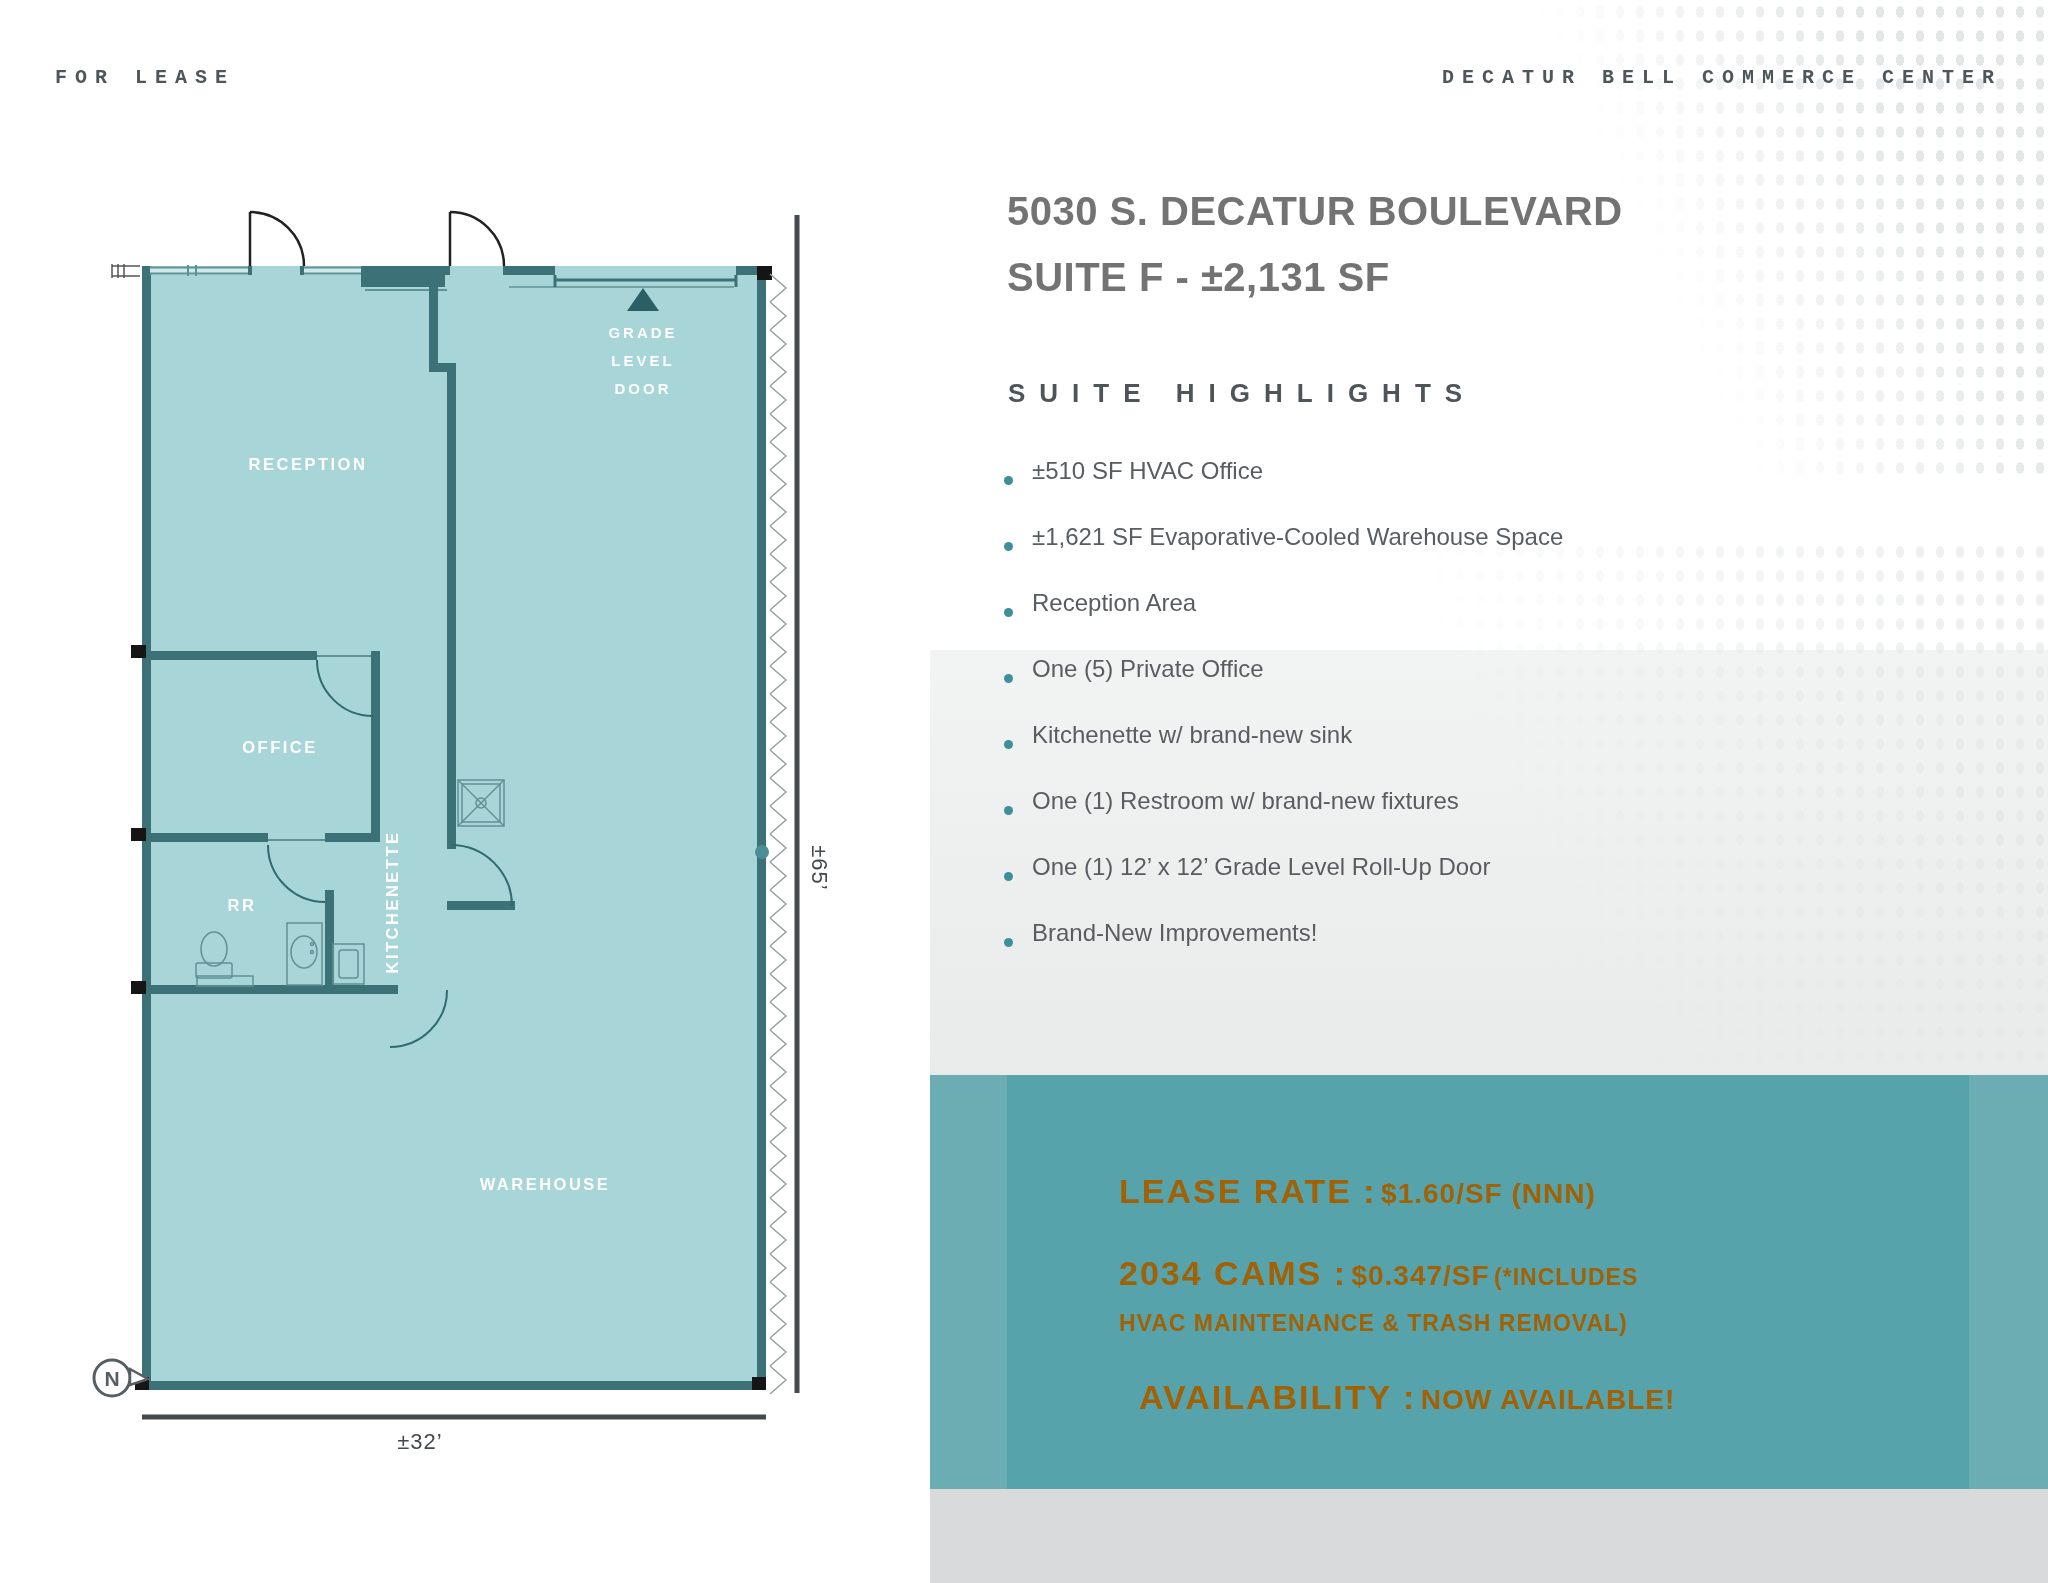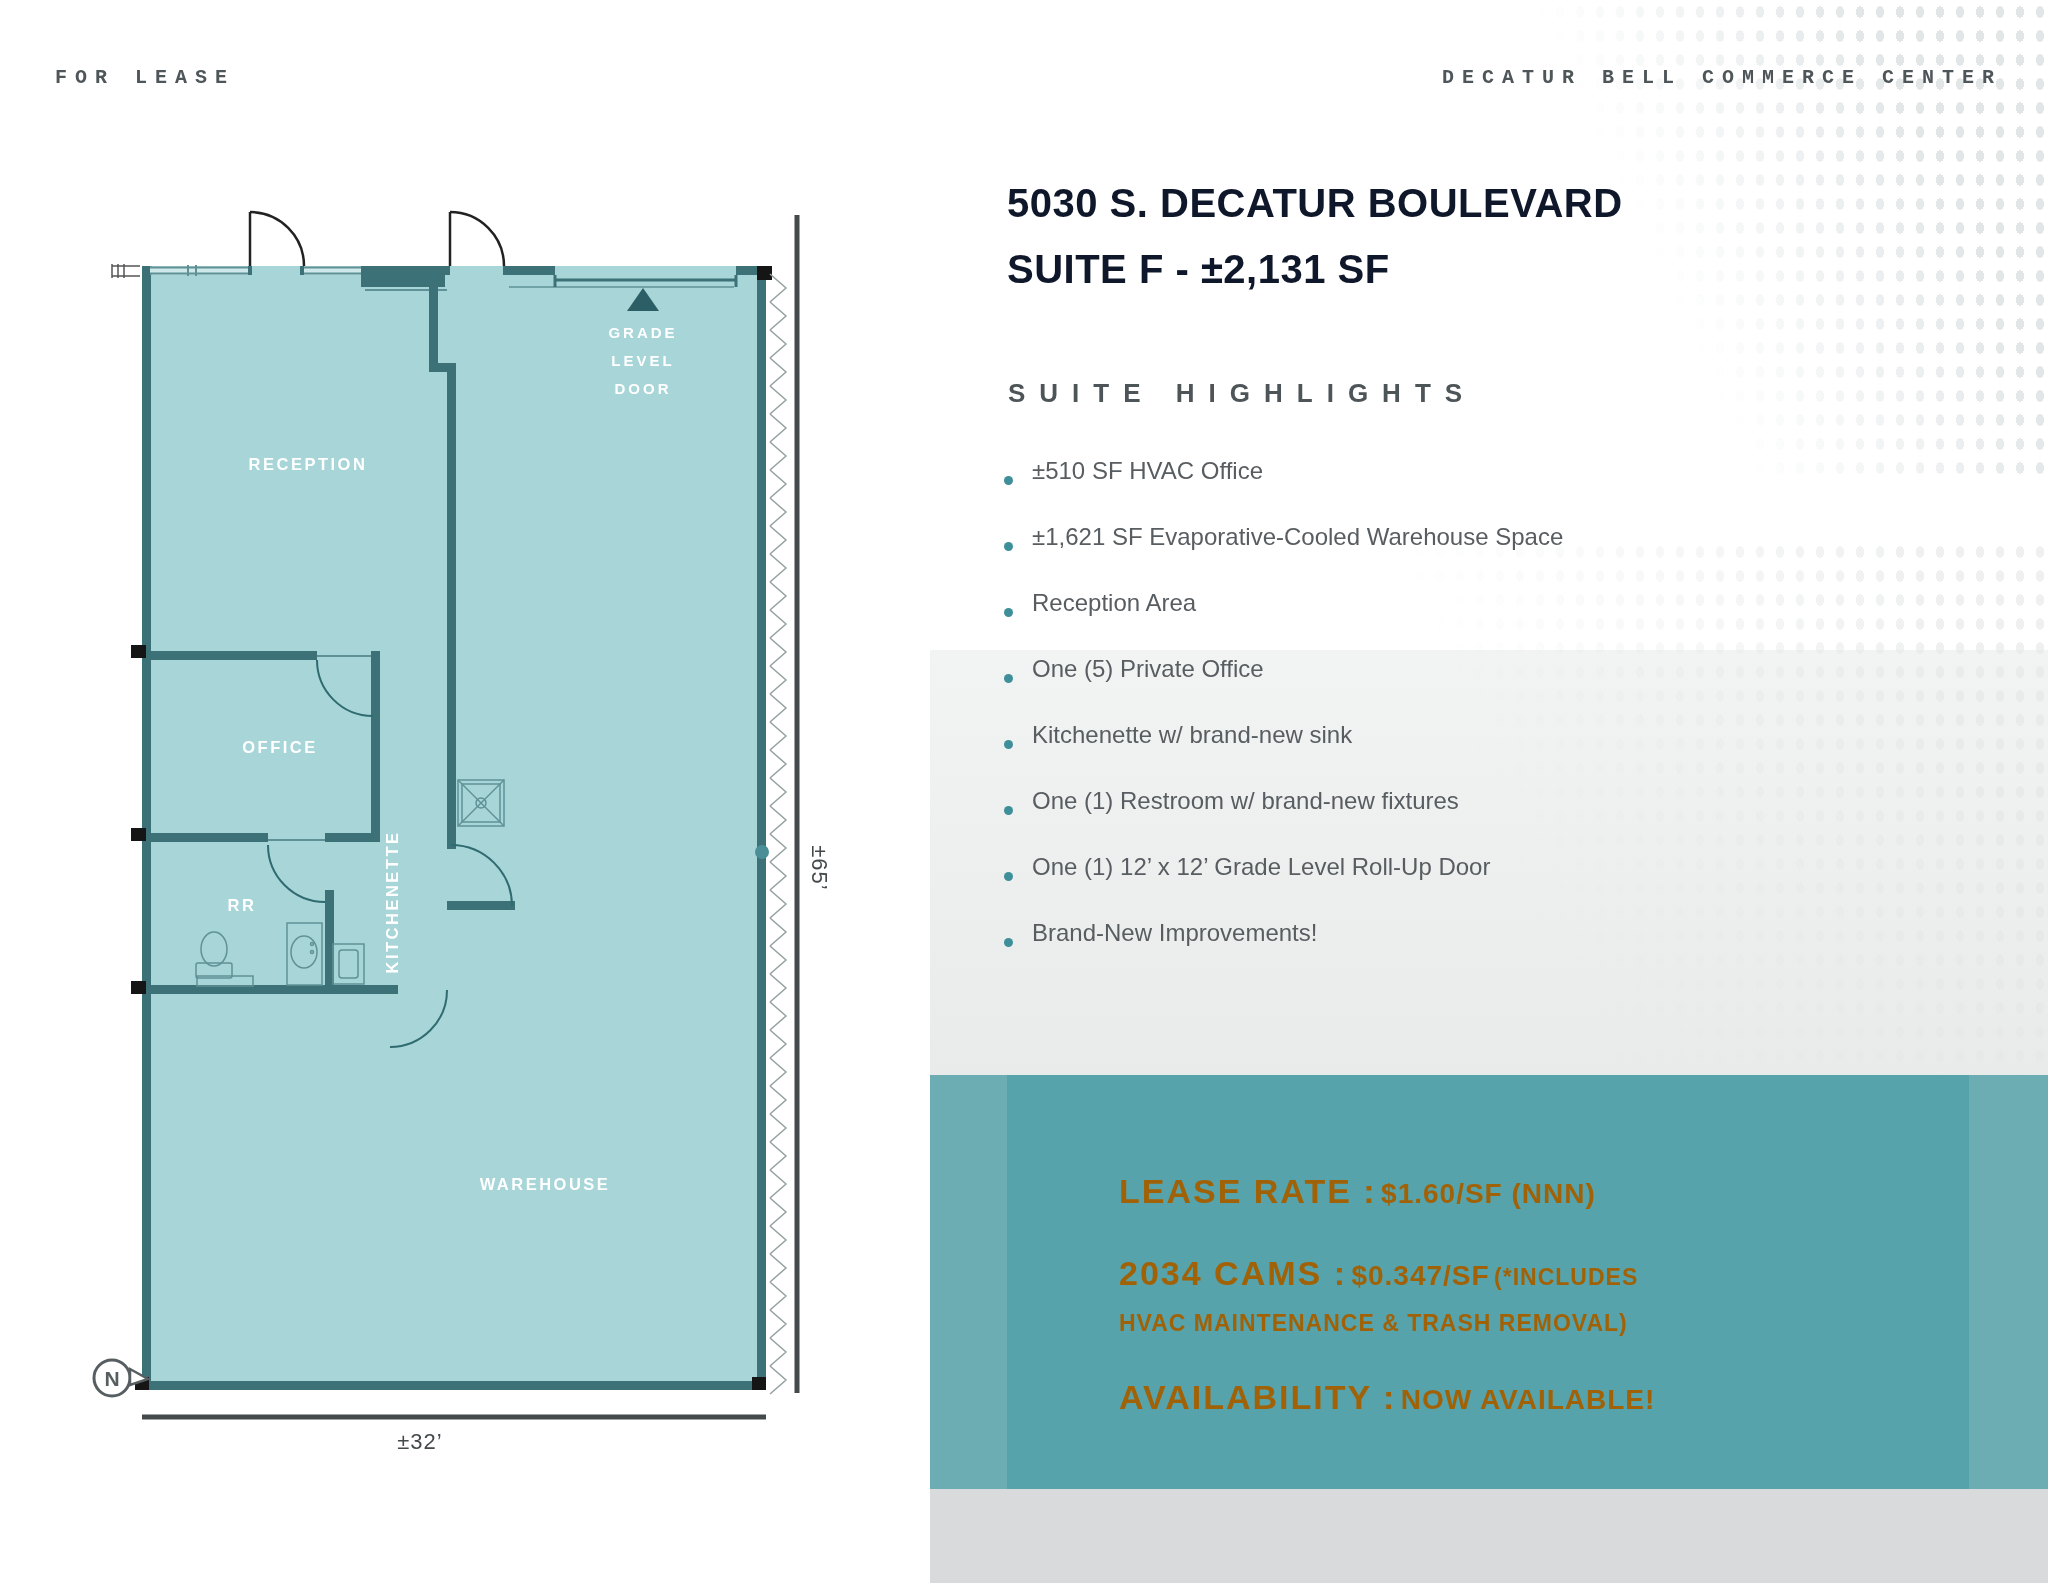--- a/index.html
+++ b/index.html
@@ -17,21 +17,21 @@
   .dots{position:absolute;pointer-events:none;
       background-image:radial-gradient(ellipse 6px 8px at center,#e2e6e7 70%,rgba(226,230,231,0) 72%);
       background-size:20px 24px;}
   .dots.tr{left:1530px;top:0;width:518px;height:480px;
       -webkit-mask-image:linear-gradient(245deg,#000 25%,transparent 70%);
       mask-image:linear-gradient(245deg,#000 25%,transparent 70%);}
   .dots.mid{left:1150px;top:540px;width:898px;height:535px;opacity:.55;
       -webkit-mask-image:linear-gradient(250deg,#000 15%,transparent 60%);
       mask-image:linear-gradient(250deg,#000 15%,transparent 60%);}
   
-  .title{position:absolute;left:1007px;top:170px;color:#0f172a;font-weight:bold;
+  .title{position:absolute;left:1007px;top:178px;color:#737373;font-weight:bold;
          font-size:40px;line-height:66px;letter-spacing:.5px;white-space:nowrap;}
   .sh-title{position:absolute;left:1008px;top:378px;color:#4e5559;font-weight:bold;
          font-size:26px;letter-spacing:14px;white-space:nowrap;}
   ul.hl{position:absolute;left:1004px;top:419px;margin:0;padding:0;list-style:none;}
   ul.hl li{height:66px;display:flex;align-items:flex-end;color:#585d61;font-size:24px;
            white-space:nowrap;}
   ul.hl .dot{width:9px;height:9px;border-radius:50%;background:#3e8f99;margin-right:19px;
            flex:0 0 auto;}
   
   .teal{position:absolute;left:930px;top:1075px;width:1118px;height:414px;background:#57a3ab;}
@@ -39,21 +39,21 @@
   .teal .stripe.l{left:0;width:77px;}
   .teal .stripe.r{right:0;width:79px;}
   .gray-strip{position:absolute;left:930px;top:1489px;width:1118px;height:94px;background:#d9dadb;}
   .price-line{position:absolute;left:1119px;color:#a16207;white-space:nowrap;}
   .price-line .big{font-size:34px;font-weight:bold;letter-spacing:2px;}
   .price-line .mid{font-size:28px;font-weight:bold;letter-spacing:1px;}
   .price-line .small{font-size:23px;font-weight:bold;letter-spacing:1px;}
   .pl1{top:1172px;}
   .pl2{top:1254px;}
   .pl3{top:1310px;}
-  .pl4{top:1378px;}
+  .pl4{top:1378px;margin-left:20px;}
   
   svg.plan{position:absolute;left:0;top:0;}
   svg.plan text{font-family:"Liberation Sans",sans-serif;}
   .room-label{fill:#ffffff;font-weight:bold;font-size:16.5px;letter-spacing:2.5px;}
   .grade-label{fill:#ffffff;font-weight:bold;font-size:15px;letter-spacing:3px;}
   .dim-label{fill:#44494c;font-size:22px;letter-spacing:1px;}
   .compass-n{fill:#575e62;font-size:21px;font-weight:bold;}
 </style>
 </head>
 <body>

